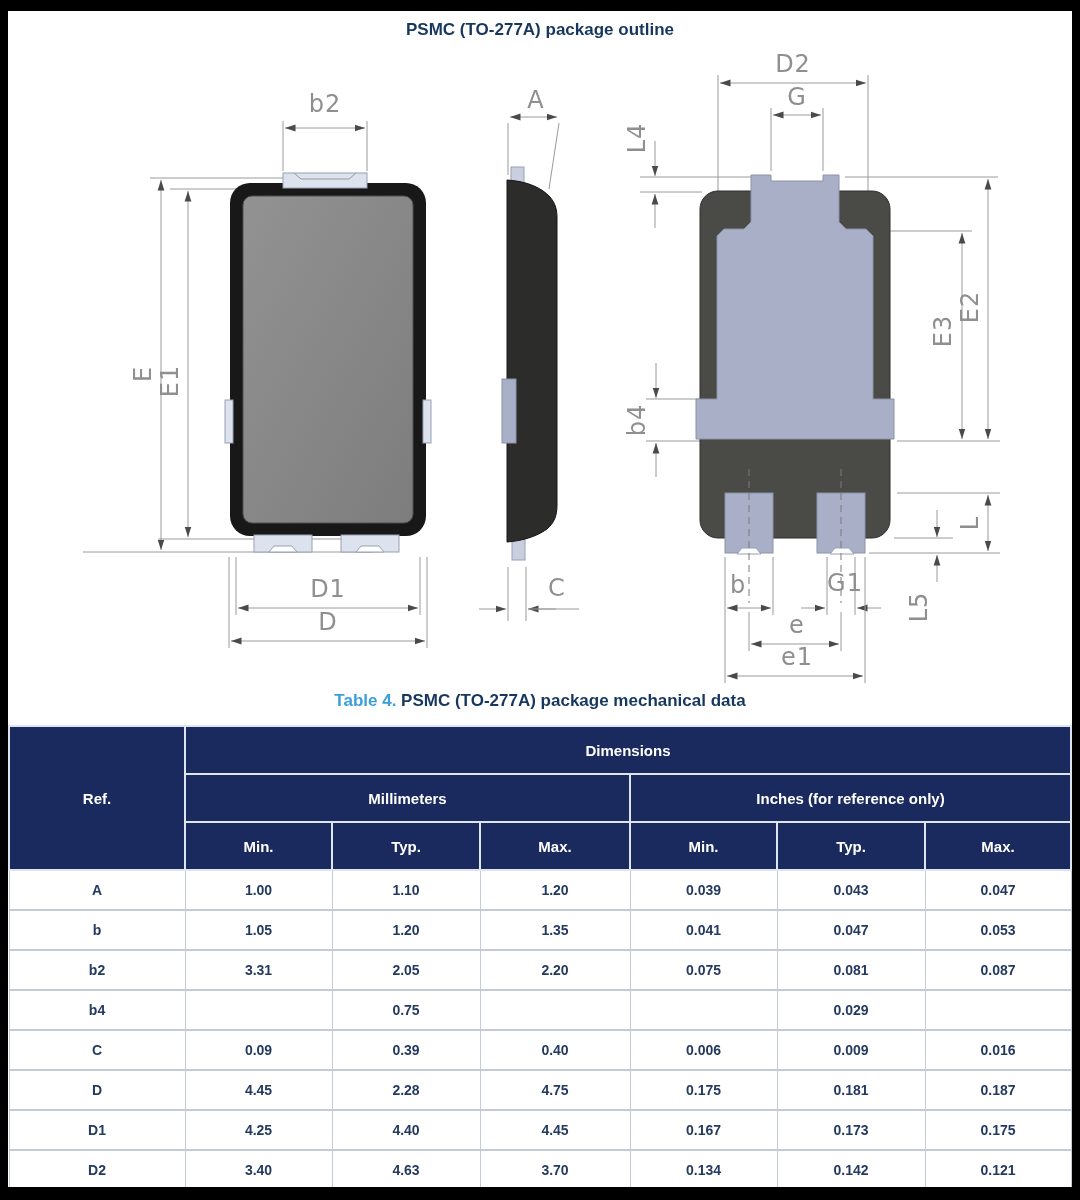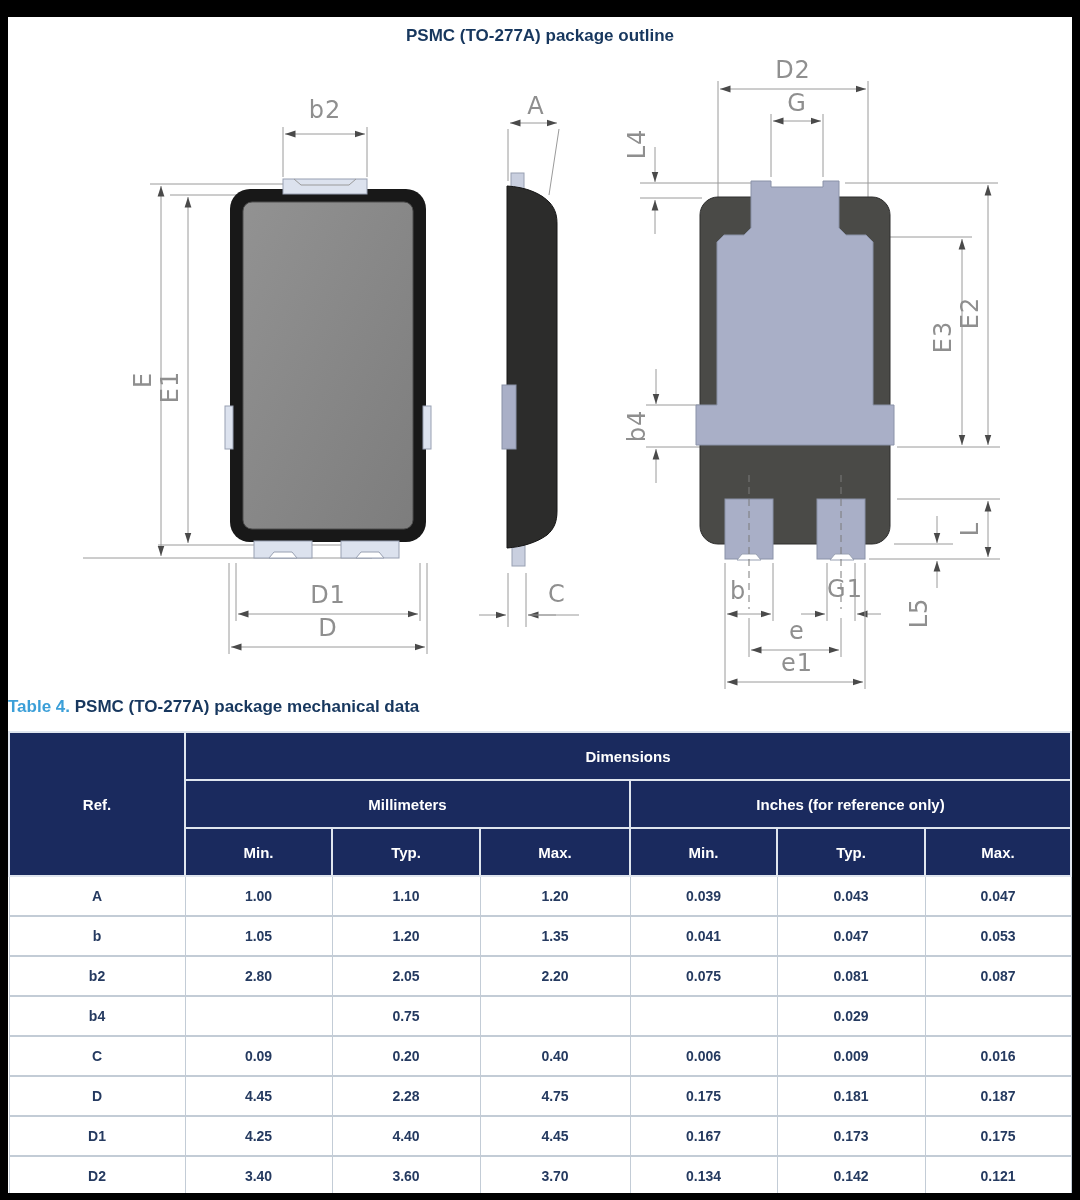--- a/index.html
+++ b/index.html
@@ -2,39 +2,39 @@
 <html><head>
 <meta charset="utf-8">
 <style>
   html,body{margin:0;padding:0;background:#000;}
   .frame{
     width:1080px;height:1200px;box-sizing:border-box;background:#000;
     font-family:"Liberation Sans", sans-serif;
   }
   .page{
     position:relative;box-sizing:border-box;
-    margin:10px auto;width:1064px;height:1176px;top:7px;background:#ffffff;
+    margin:4px auto;width:1064px;height:1176px;top:7px;background:#ffffff;
     overflow:hidden;
   }
   .title{
     text-align:center;padding-top:9px;height:29px;
     font-size:17px;font-weight:bold;color:#17375e;
   }
   .drawing-wrap{width:1064px;height:642px;}
   svg{display:block;}
   .dim{stroke:#9a9a9a;stroke-width:1;fill:none;}
   .dash{stroke:#7a7a7a;stroke-width:1;fill:none;stroke-dasharray:7 5;}
   .dl{fill:#8f8f8f;font-family:"DejaVu Sans",sans-serif;font-size:24px;letter-spacing:1px;}
   .ah{fill:#4a4a4a;}
   .tab{fill:#dce2ee;stroke:#98a0b2;stroke-width:1;}
   .tab2{fill:#c9cfdf;stroke:#98a0b2;stroke-width:1;}
   .pad{fill:#a9afc7;stroke:#8a92a8;stroke-width:1;}
   .notch{fill:#ffffff;stroke:#98a0b2;stroke-width:1;}
   .caption{
-    height:30px;font-size:17px;font-weight:bold;color:#17375e;
+    text-align:center;height:30px;font-size:17px;font-weight:bold;color:#17375e;
   }
   .caption .accent{color:#3b9fd8;}
   table.mech{
     width:1062px;margin:4px 0 0 0;border-collapse:collapse;table-layout:fixed;
     font-size:14px;color:#253a60;
   }
   table.mech thead th{
     background:#1a2a5e;color:#ffffff;font-size:15px;font-weight:bold;
     border:2px solid #dfe5ee;height:40px;padding:3px;
   }
@@ -234,40 +234,40 @@
             <td>b</td>
             <td>1.05</td>
             <td>1.20</td>
             <td>1.35</td>
             <td>0.041</td>
             <td>0.047</td>
             <td>0.053</td>
           </tr>
           <tr>
             <td>b2</td>
-            <td>2.80</td>
+            <td>3.31</td>
             <td>2.05</td>
             <td>2.20</td>
             <td>0.075</td>
             <td>0.081</td>
             <td>0.087</td>
           </tr>
           <tr>
             <td>b4</td>
             <td></td>
             <td>0.75</td>
             <td></td>
             <td></td>
             <td>0.029</td>
             <td></td>
           </tr>
           <tr>
             <td>C</td>
             <td>0.09</td>
-            <td>0.20</td>
+            <td>0.39</td>
             <td>0.40</td>
             <td>0.006</td>
             <td>0.009</td>
             <td>0.016</td>
           </tr>
           <tr>
             <td>D</td>
             <td>4.45</td>
             <td>2.28</td>
             <td>4.75</td>
@@ -280,21 +280,21 @@
             <td>4.25</td>
             <td>4.40</td>
             <td>4.45</td>
             <td>0.167</td>
             <td>0.173</td>
             <td>0.175</td>
           </tr>
           <tr>
             <td>D2</td>
             <td>3.40</td>
-            <td>3.60</td>
+            <td>4.63</td>
             <td>3.70</td>
             <td>0.134</td>
             <td>0.142</td>
             <td>0.121</td>
           </tr>
         </tbody>
     </table>
 
   </div>
 </div>

